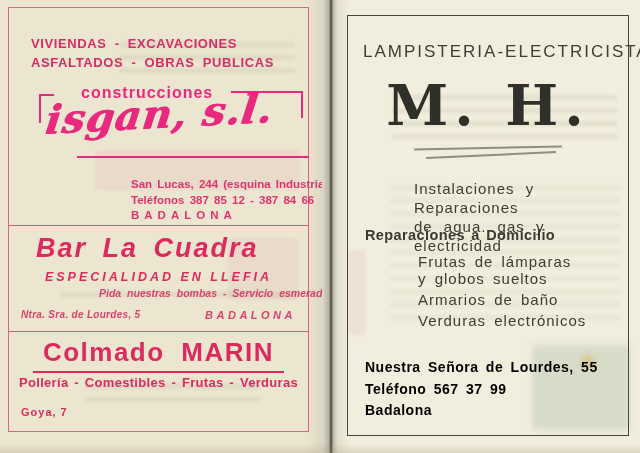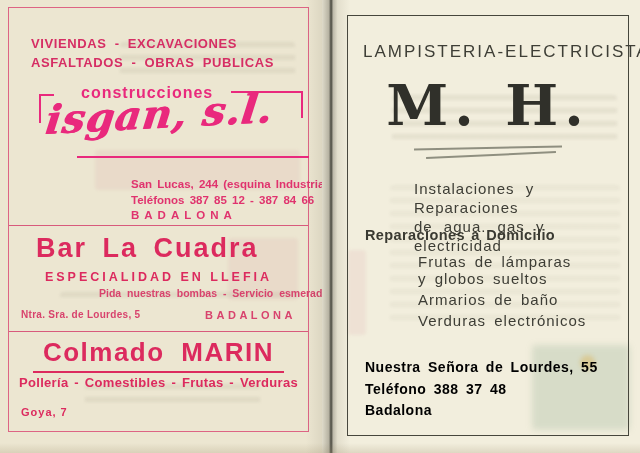--- a/index.html
+++ b/index.html
@@ -36,21 +36,21 @@
     pointer-events:none;
   }
 
   
   .frame-left{
     position:absolute;left:8px;top:7px;width:301px;height:425px;
     border:1.5px solid #dd6484;box-sizing:border-box;
   }
   .sec{position:relative;box-sizing:border-box;}
   .sec1{height:217px;}
-  .sec2{height:106px;border-top:1.5px solid #d85a7c;}
+  .sec2{height:106px;border-top:1.5px solid #d85a7c;font-style:italic;}
   .sec3{height:122px;border-top:1.5px solid #d85a7c;}
 
   .biz-lines{position:absolute;left:22px;top:26px;color:#d62e64;
     font-weight:bold;font-size:13px;letter-spacing:0.6px;word-spacing:4px;line-height:19px;}
   
   .logo-bracket-l{position:absolute;left:30px;top:86px;width:13px;height:27px;
     border-left:2px solid #e9297d;border-top:2px solid #e9297d;}
   .logo-construcciones{position:absolute;left:72px;top:76px;color:#e9297d;
     font-weight:bold;font-size:16px;letter-spacing:1px;}
   .logo-bracket-r{position:absolute;left:222px;top:83px;width:70px;height:25px;
@@ -198,19 +198,19 @@
   </div>
   <div class="mh-domicilio">Reparaciones a Domicilio</div>
   <div class="mh-items">
     <div class="it">Frutas de lámparas</div>
     <div class="it">y globos sueltos</div>
     <div class="it gap">Armarios de baño</div>
     <div class="it gap">Verduras electrónicos</div>
   </div>
   <div class="mh-address">
     <div>Nuestra Señora de Lourdes, 55</div>
-    <div>Teléfono 388 37 48</div>
+    <div>Teléfono 567 37 99</div>
     <div>Badalona</div>
   </div>
 </div>
 
 <div class="fold"></div>
 <div class="bottom-shade"></div>
 
 </body></html>

